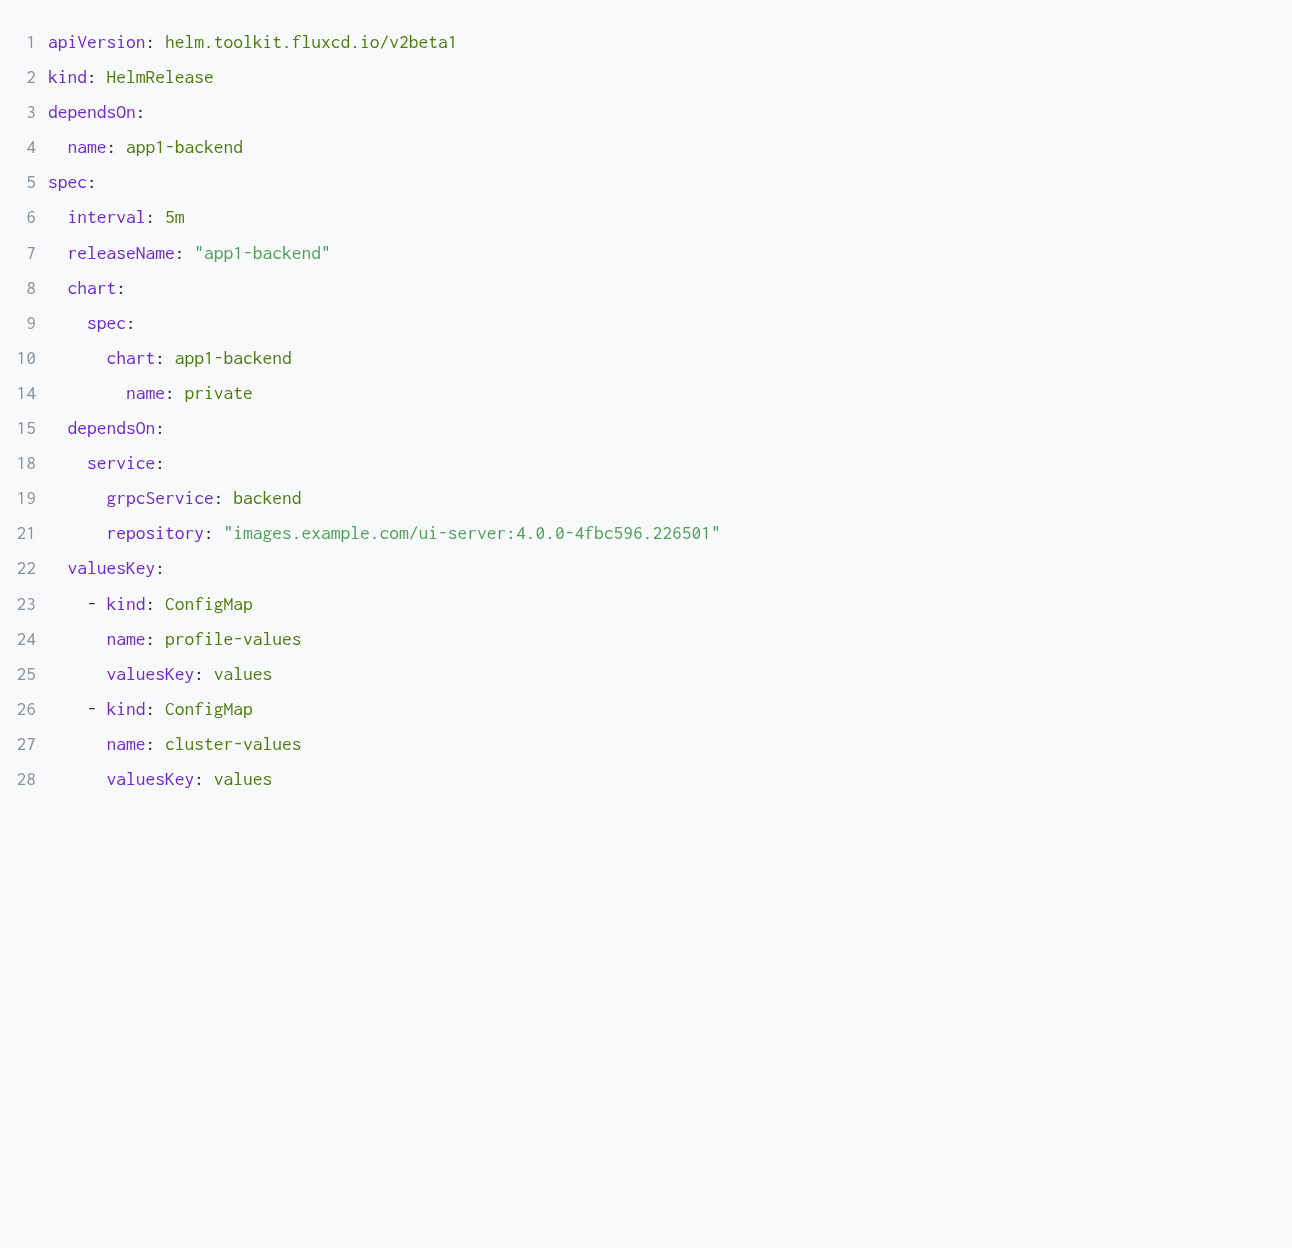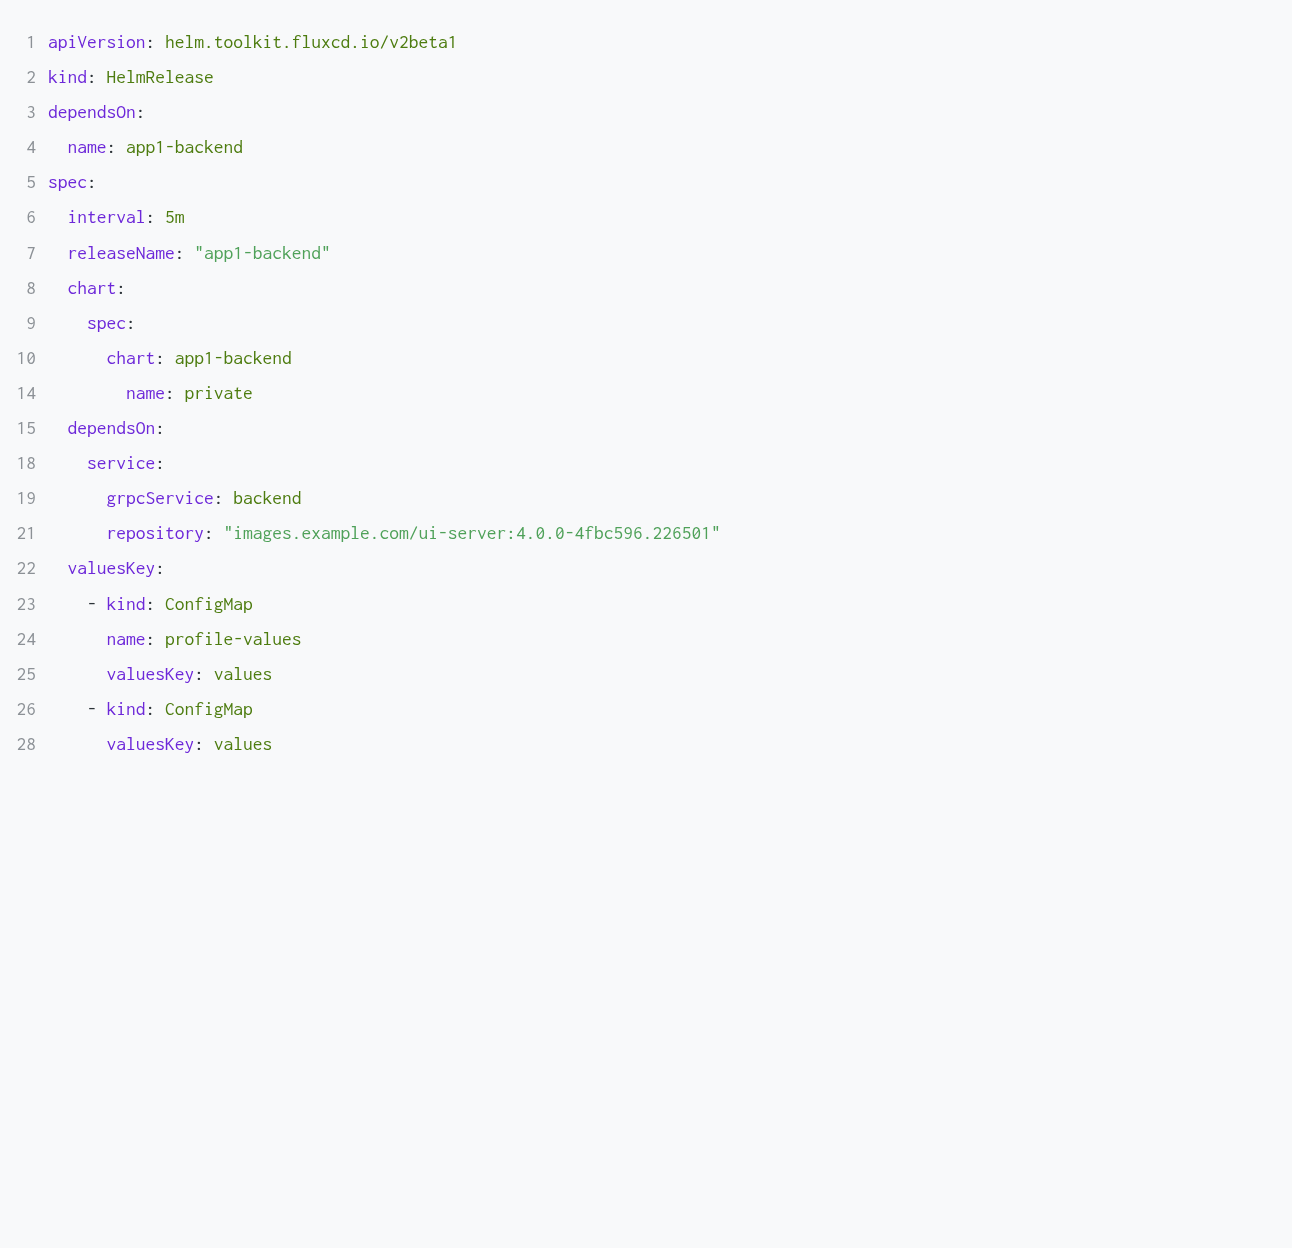--- a/index.html
+++ b/index.html
@@ -64,14 +64,15 @@
     <div class="code-line"><span class="line-number">14</span><span class="line-content"><span class="tok-val">        </span><span class="tok-key">name</span><span class="tok-punct">:</span><span class="tok-val"> private</span></span></div>
     <div class="code-line"><span class="line-number">15</span><span class="line-content"><span class="tok-val">  </span><span class="tok-key">dependsOn</span><span class="tok-punct">:</span></span></div>
     <div class="code-line"><span class="line-number">18</span><span class="line-content"><span class="tok-val">    </span><span class="tok-key">service</span><span class="tok-punct">:</span></span></div>
     <div class="code-line"><span class="line-number">19</span><span class="line-content"><span class="tok-val">      </span><span class="tok-key">grpcService</span><span class="tok-punct">:</span><span class="tok-val"> backend</span></span></div>
     <div class="code-line"><span class="line-number">21</span><span class="line-content"><span class="tok-val">      </span><span class="tok-key">repository</span><span class="tok-punct">:</span><span class="tok-val"> </span><span class="tok-str">"images.example.com/ui-server:4.0.0-4fbc596.226501"</span></span></div>
     <div class="code-line"><span class="line-number">22</span><span class="line-content"><span class="tok-val">  </span><span class="tok-key">valuesKey</span><span class="tok-punct">:</span></span></div>
     <div class="code-line"><span class="line-number">23</span><span class="line-content"><span class="tok-val">    </span><span class="tok-punct">-</span><span class="tok-val"> </span><span class="tok-key">kind</span><span class="tok-punct">:</span><span class="tok-val"> ConfigMap</span></span></div>
     <div class="code-line"><span class="line-number">24</span><span class="line-content"><span class="tok-val">      </span><span class="tok-key">name</span><span class="tok-punct">:</span><span class="tok-val"> profile-values</span></span></div>
     <div class="code-line"><span class="line-number">25</span><span class="line-content"><span class="tok-val">      </span><span class="tok-key">valuesKey</span><span class="tok-punct">:</span><span class="tok-val"> values</span></span></div>
     <div class="code-line"><span class="line-number">26</span><span class="line-content"><span class="tok-val">    </span><span class="tok-punct">-</span><span class="tok-val"> </span><span class="tok-key">kind</span><span class="tok-punct">:</span><span class="tok-val"> ConfigMap</span></span></div>
+    <div class="code-line"><span class="line-number">27</span><span class="line-content"><span class="tok-val">      </span><span class="tok-key">name</span><span class="tok-punct">:</span><span class="tok-val"> cluster-values</span></span></div>
     <div class="code-line"><span class="line-number">28</span><span class="line-content"><span class="tok-val">      </span><span class="tok-key">valuesKey</span><span class="tok-punct">:</span><span class="tok-val"> values</span></span></div>
   </div>
 
 </body></html>

